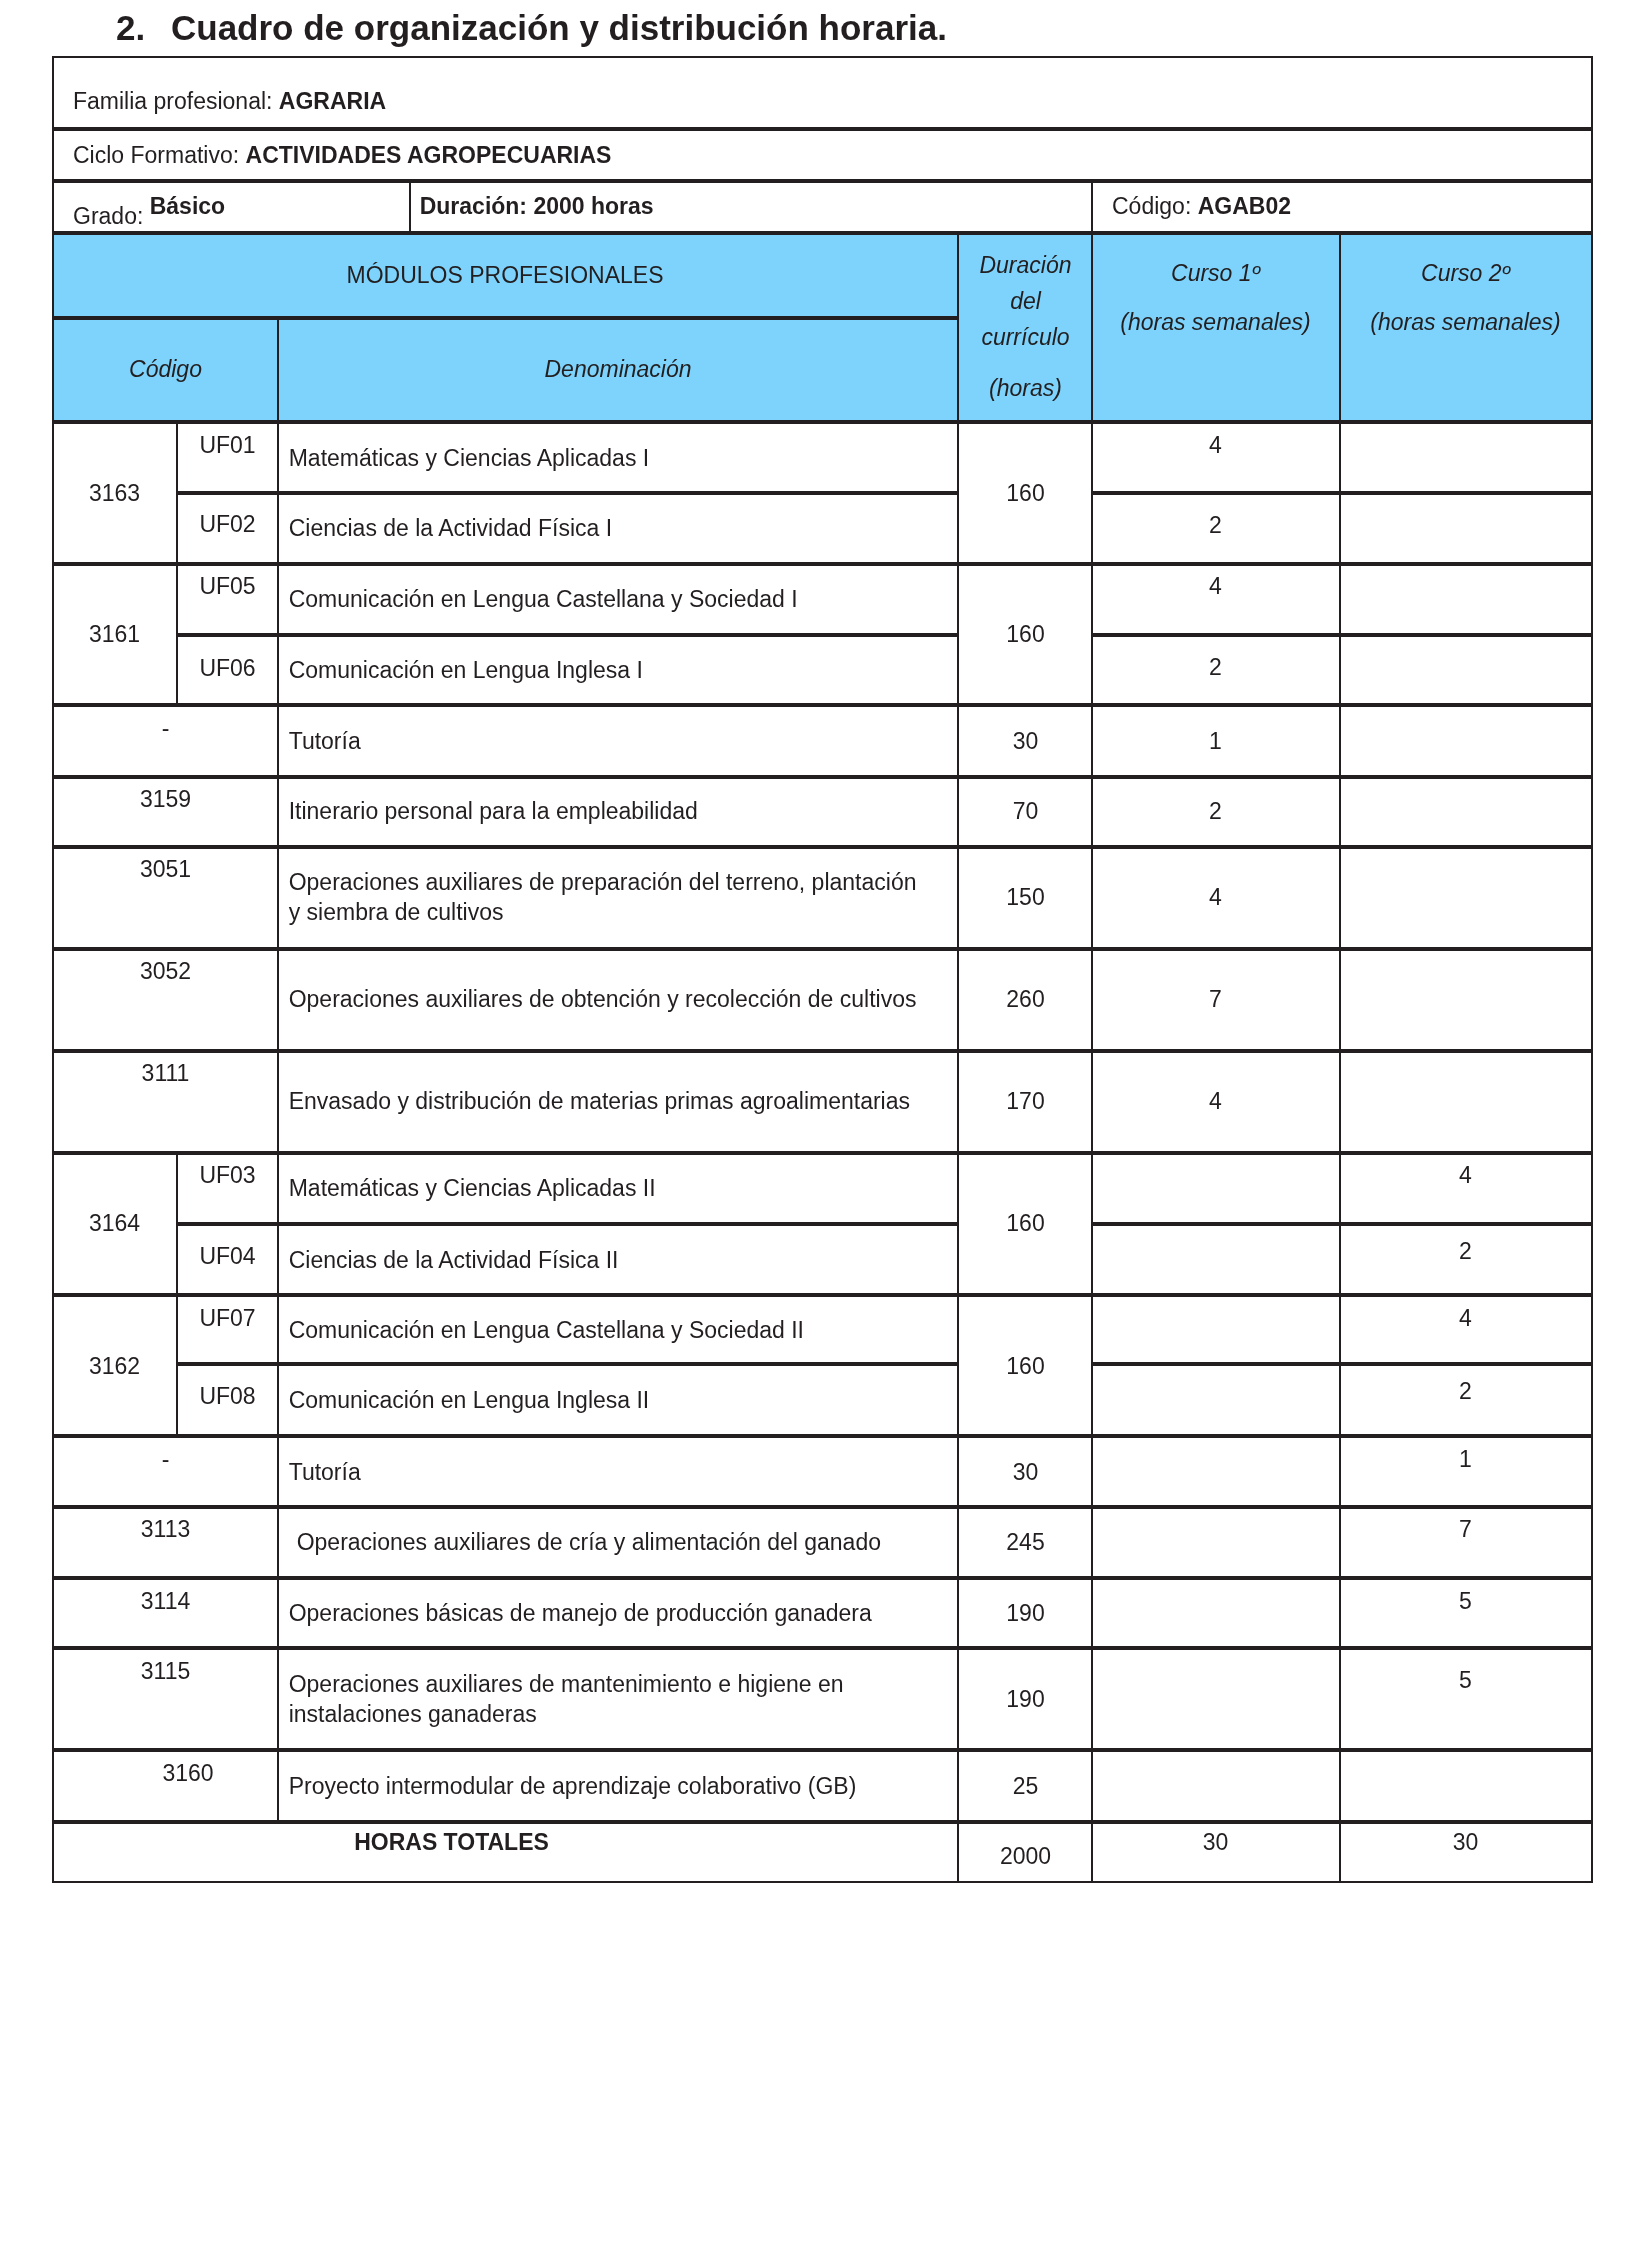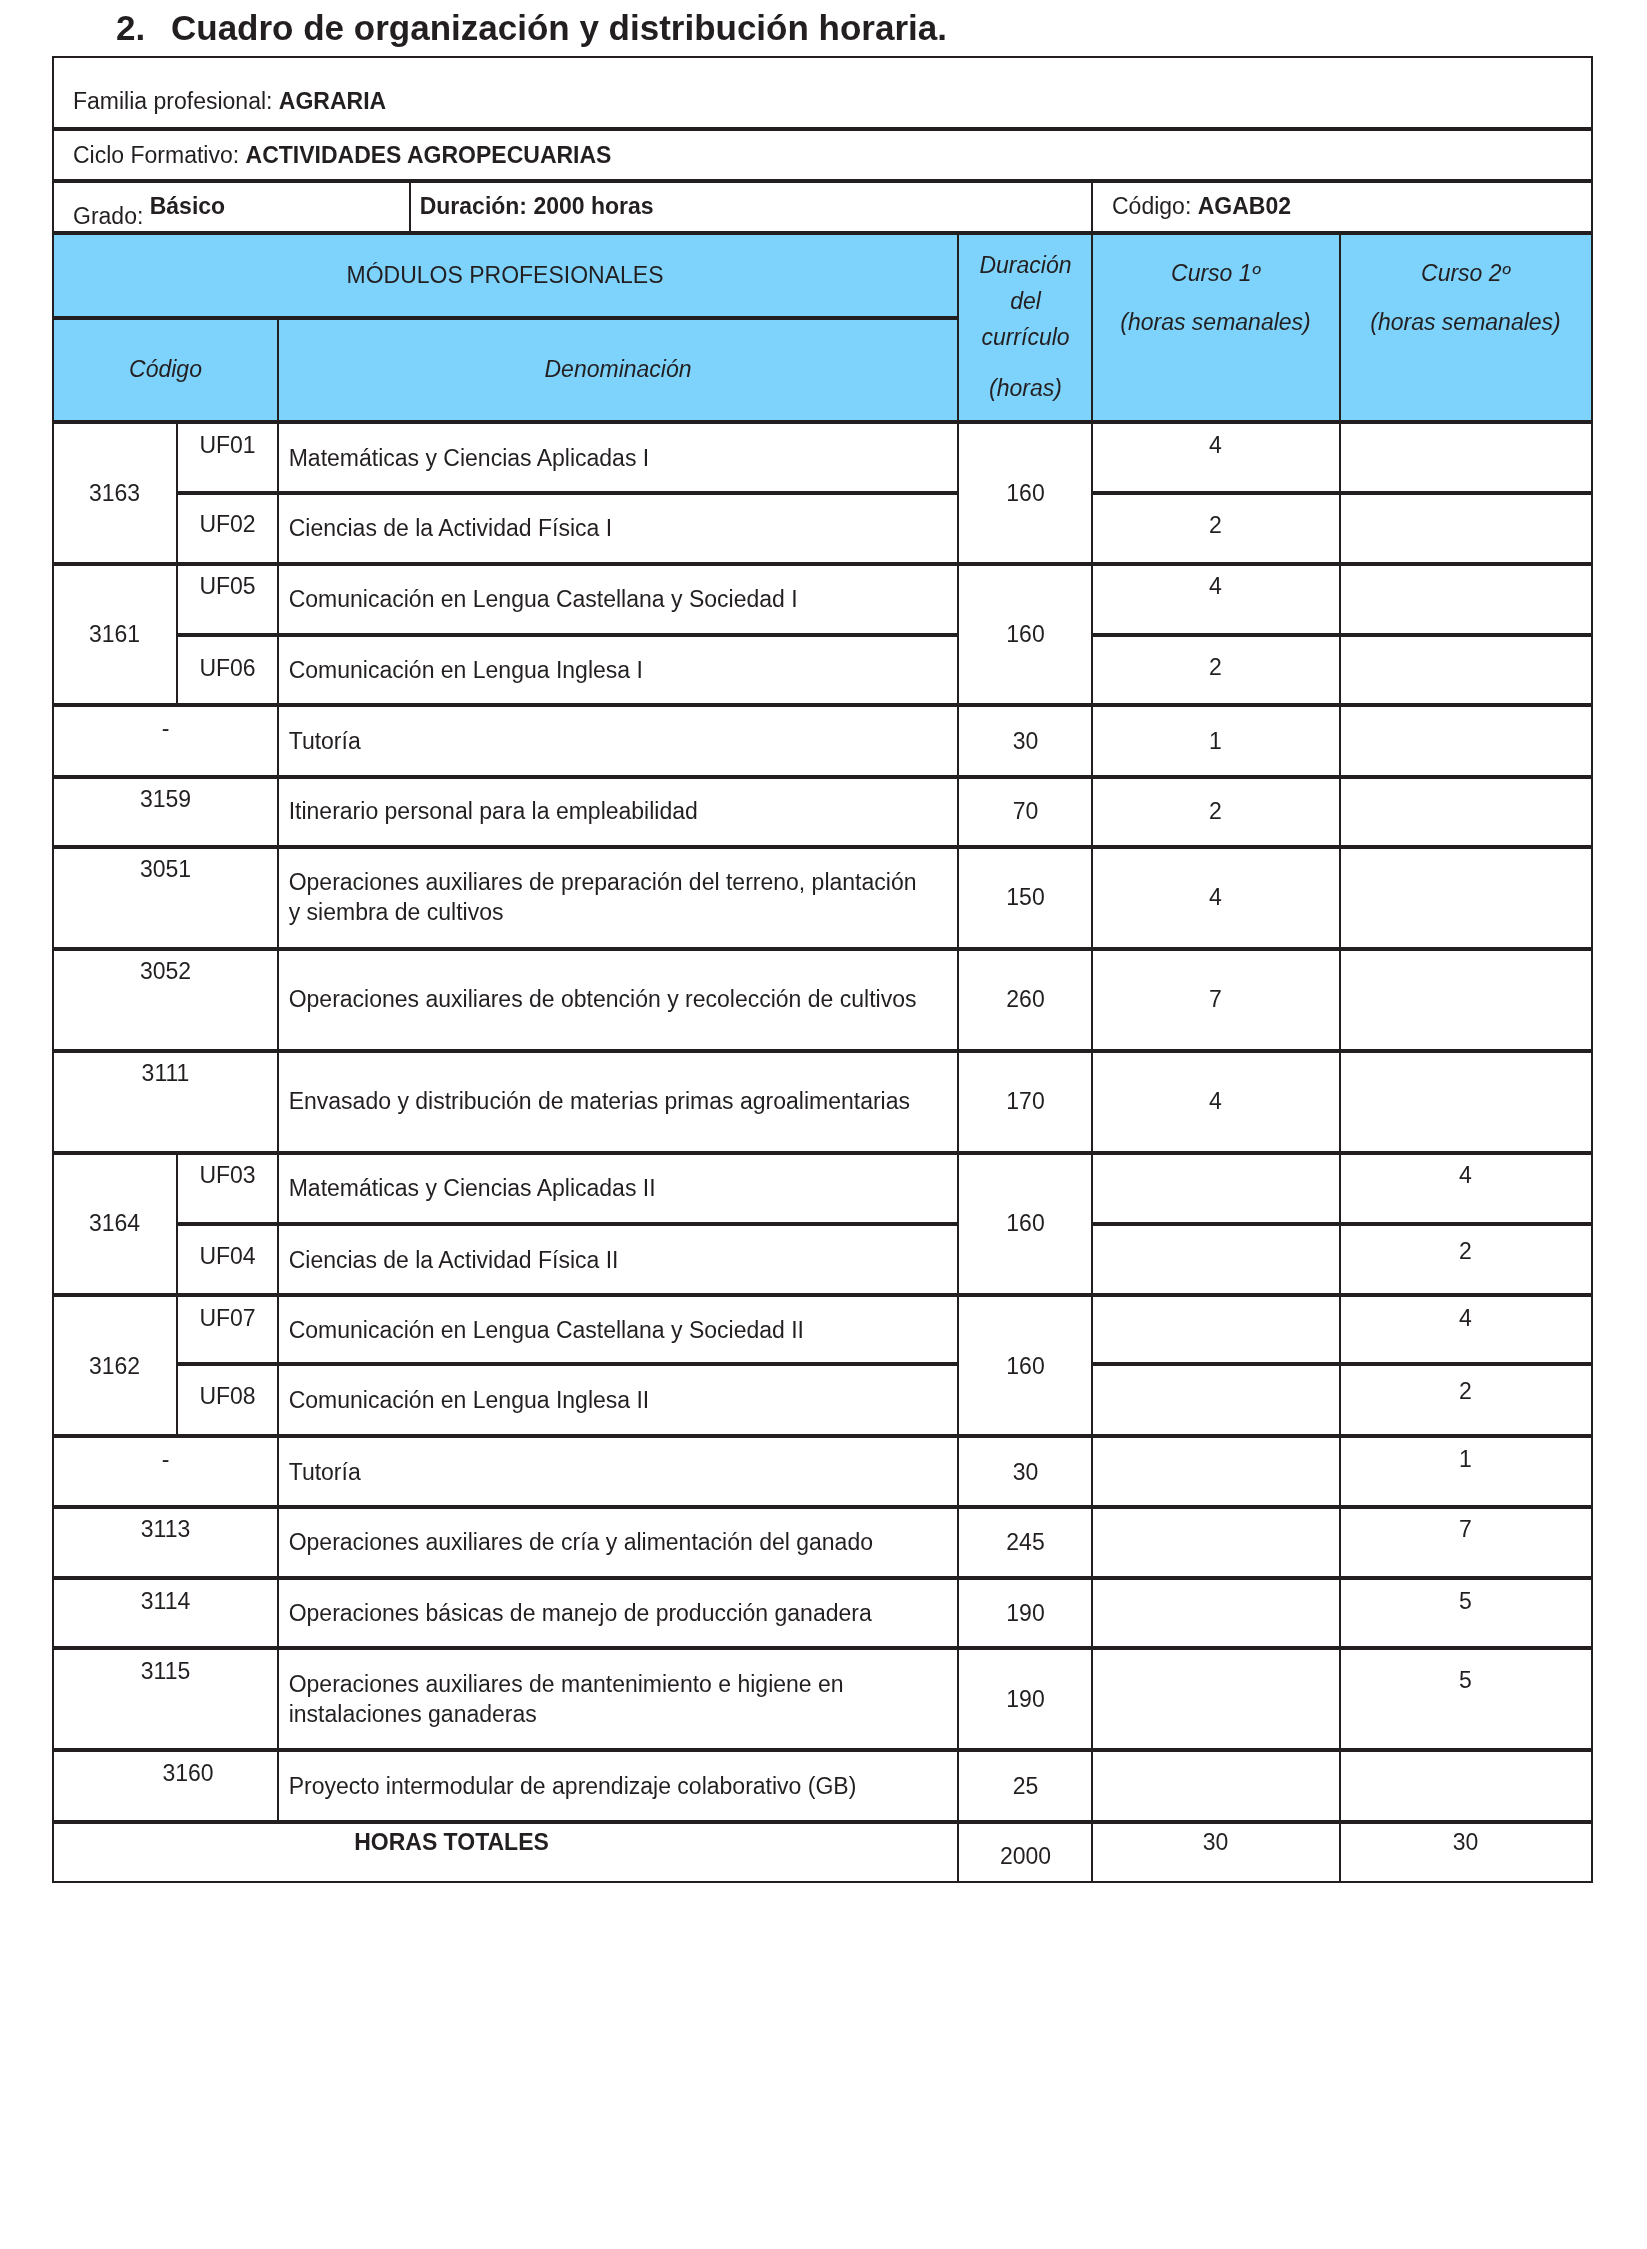--- a/index.html
+++ b/index.html
@@ -215,21 +215,21 @@
     </div>
     <div class="cell flexcc" style="left: 958px; top: 1436px; width: 135px; height: 71px;">
       <span>30</span>
     </div>
     <div class="cell flexcc" style="left: 1092px; top: 1436px; width: 247px; height: 71px;">
       <span></span>
     </div>
     <div class="cell center" style="left: 1340px; top: 1436px; width: 251px; height: 71px; padding-top: 7.6px;"><span>1</span></div>
     <div class="hl" style="left: 53px; top: 1505px; width: 1538px;"></div>
     <div class="cell center" style="left: 53px; top: 1506px; width: 225px; height: 72px; padding-top: 7.6px;"><span>3113</span></div>
-    <div class="cell flexc pl2" style="left: 278px; top: 1506px; width: 680px; height: 72px; padding-right: 15px;">
+    <div class="cell flexc pl2" style="left: 286px; top: 1506px; width: 680px; height: 72px; padding-right: 15px;">
       <span>Operaciones auxiliares de cría y alimentación del ganado</span>
     </div>
     <div class="cell flexcc" style="left: 958px; top: 1506px; width: 135px; height: 72px;">
       <span>245</span>
     </div>
     <div class="cell flexcc" style="left: 1092px; top: 1506px; width: 247px; height: 72px;">
       <span></span>
     </div>
     <div class="cell center" style="left: 1340px; top: 1506px; width: 251px; height: 72px; padding-top: 7.6px;"><span>7</span></div>
     <div class="hl" style="left: 53px; top: 1576px; width: 1538px;"></div>

